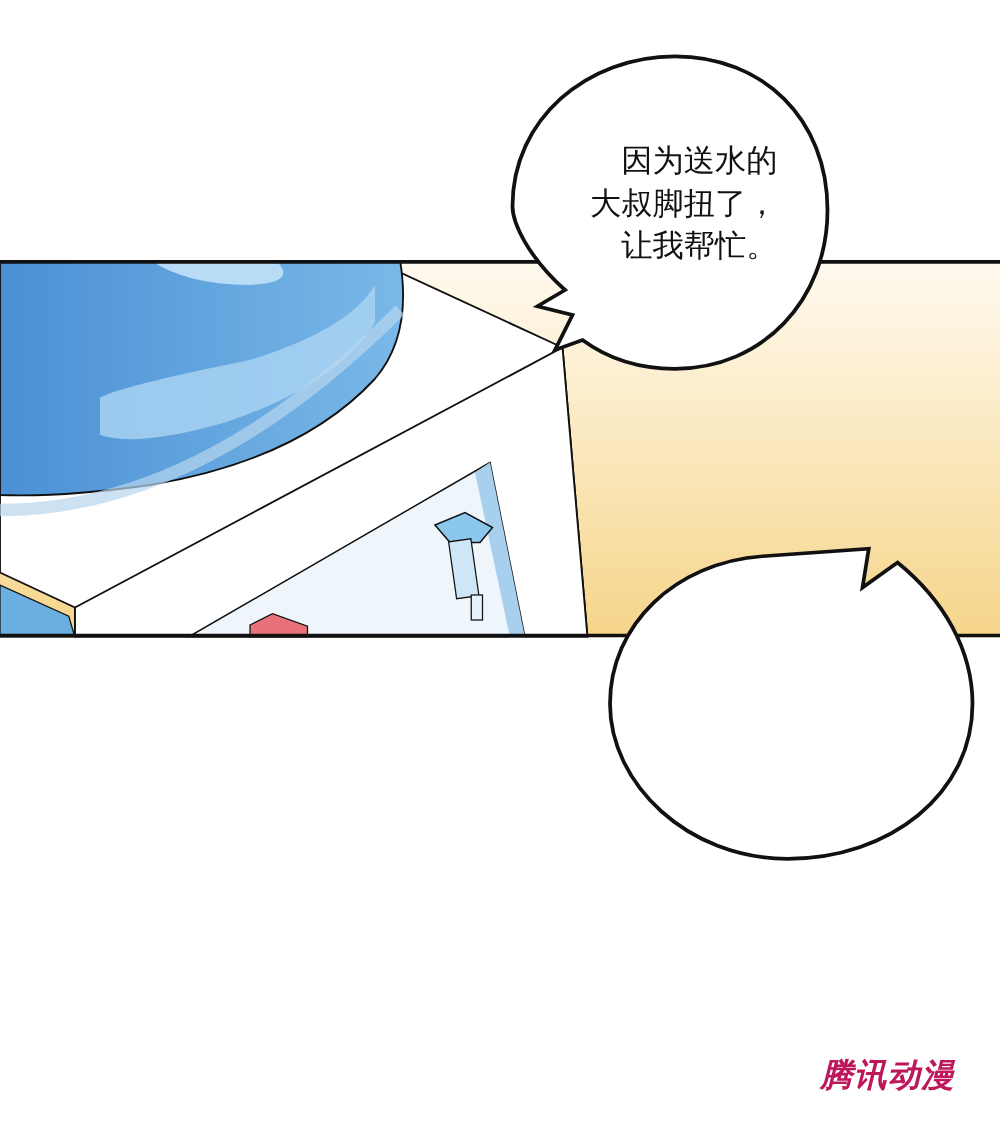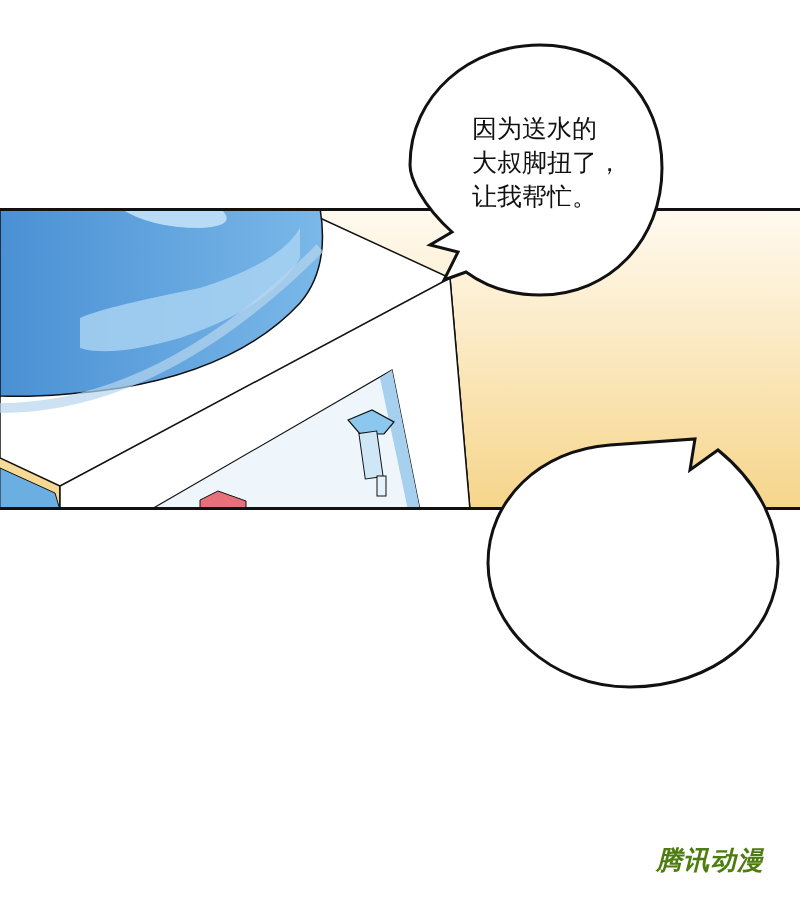--- a/index.html
+++ b/index.html
@@ -3,21 +3,21 @@
 <meta charset="utf-8">
 <style>
   html, body { margin:0; padding:0; background:#fff; }
   body { width:800px; height:903px; position:relative; overflow:hidden;
          font-family:"DejaVu Sans", sans-serif; }
   .panel { position:absolute; left:0; top:208px; width:800px; height:302px; }
   .panel svg { display:block; }
   .bubble-text { position:absolute; font-size:25px; line-height:34px; color:#111;
                  font-family:"DejaVu Sans", sans-serif; white-space:pre; }
   .watermark { position:absolute; left:656px; top:843px; font-size:26px; font-weight:bold;
-               font-style:italic; color:#4d7c0f; letter-spacing:1px;
+               font-style:italic; color:#be185d; letter-spacing:1px;
                font-family:"DejaVu Sans", sans-serif; }
 </style>
 </head>
 <body>
 
 <div class="panel">
   <svg width="800" height="302" viewBox="0 0 800 302">
     <defs>
       <linearGradient id="warm" x1="0" y1="0" x2="0" y2="1">
         <stop offset="0" stop-color="#fffaf0"></stop>
@@ -50,20 +50,20 @@
     <polygon points="200,292 218,283 246,293 246,302 200,302" fill="#e8707a" stroke="#111" stroke-width="1"></polygon>
 
     <line x1="0" y1="1.5" x2="800" y2="1.5" stroke="#111" stroke-width="3"></line>
     <line x1="0" y1="300.5" x2="800" y2="300.5" stroke="#111" stroke-width="3"></line>
   </svg>
 </div>
 
 <svg style="position:absolute;left:400px;top:40px;" width="300" height="270">
   <path d="M140,5 C210,5 262,55 262,128 C262,200 210,255 140,255 C110,255 85,246 66,232 L44,240 L58,212 L30,205 L52,192 C22,165 10,138 10,125 C10,55 70,5 140,5 Z" fill="#fff" stroke="#111" stroke-width="3"></path>
 </svg>
-<div class="bubble-text" style="left:472px;top:112px;"><div>因为送水的</div><div>大叔脚扭了，</div><div>让我帮忙。</div></div>
+<div class="bubble-text" style="left:472px;top:112px;text-align:right;"><div>因为送水的</div><div>大叔脚扭了，</div><div>让我帮忙。</div></div>
 
 <svg style="position:absolute;left:480px;top:425px;" width="310" height="275">
   <path d="M150,262 C70,262 8,202 8,138 C8,75 60,25 130,20 L215,14 L210,45 L238,25 C275,55 298,95 298,138 C298,210 232,262 150,262 Z" fill="#fff" stroke="#111" stroke-width="3"></path>
 </svg>
 <div class="bubble-text" style="left:549px;top:523px;"></div>
 
 <div class="watermark">腾讯动漫</div>
 
 </body></html>

